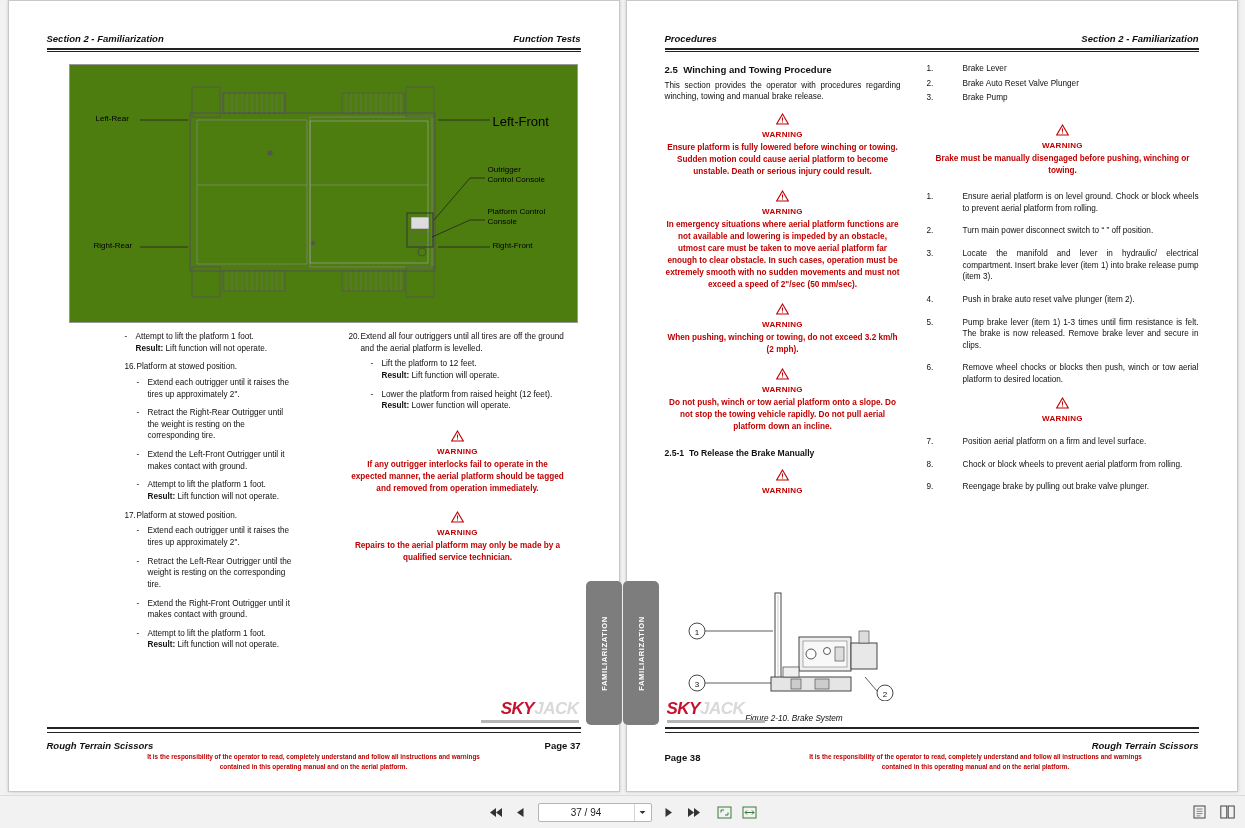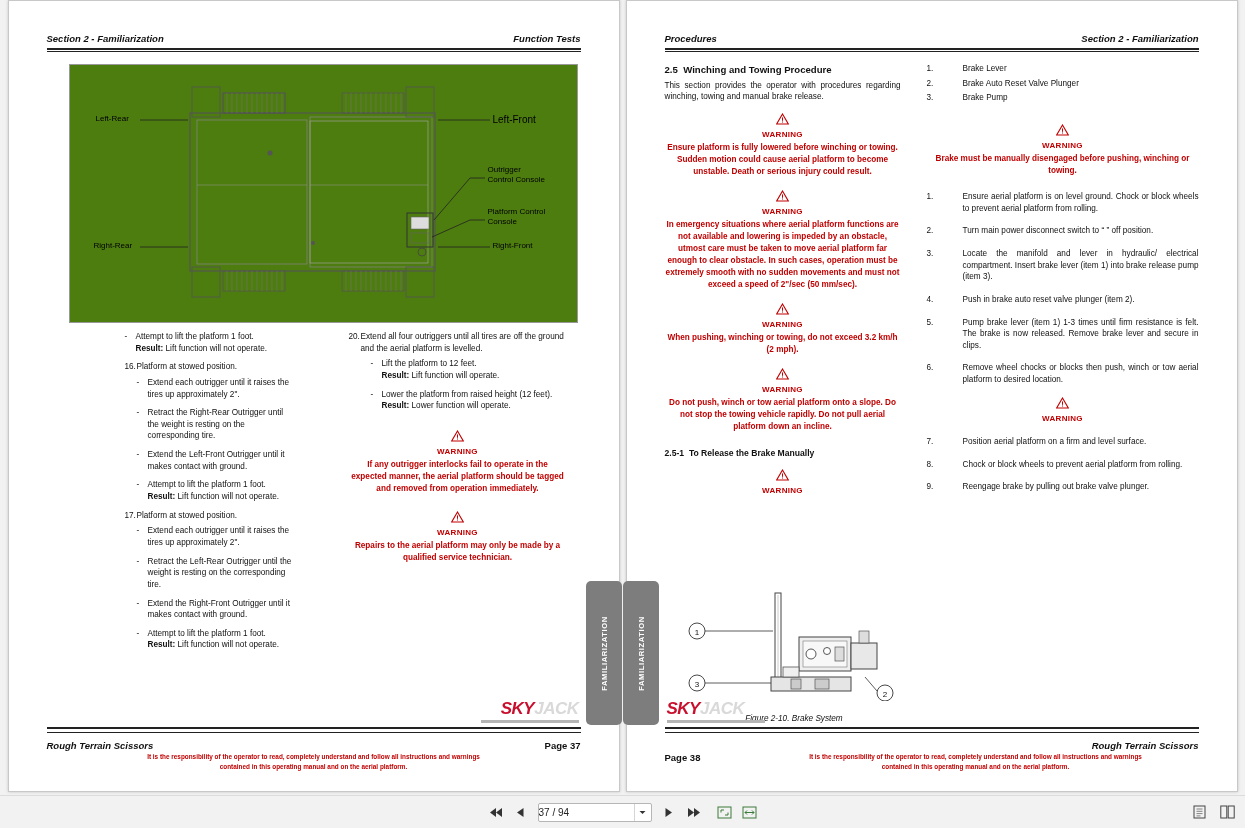--- a/index.html
+++ b/index.html
@@ -42,21 +42,21 @@
   .subhead{font-weight:bold;font-size:8.6px;color:#111;}
   .fignote{position:absolute;font-size:8.2px;font-style:italic;color:#111;text-align:center;}
   
   .tab{position:absolute;background:#7d7d7d;border-radius:5px;color:#fff;font-size:7.6px;font-weight:bold;letter-spacing:.6px;display:flex;align-items:center;justify-content:center;}
   .tab span{transform:rotate(-90deg);white-space:nowrap;}
   
   .toolbar{position:absolute;left:0;bottom:0;width:1245px;height:32px;background:#f2f2f2;border-top:1px solid #dcdcdc;display:flex;align-items:center;justify-content:center;}
   .tb-group{display:flex;align-items:center;gap:9px;}
   .tb-btn{width:16px;height:16px;display:flex;align-items:center;justify-content:center;color:#333;font-size:11px;cursor:pointer;}
   .pagebox{display:flex;align-items:center;border:1px solid #b6b6b6;background:#fff;height:17px;width:112px;border-radius:2px;font-size:10px;color:#222;}
-  .pagebox .val{flex:1;}
+  .pagebox .val{flex:1;text-align:center;}
   .pagebox .caret{width:16px;border-left:1px solid #d5d5d5;height:100%;display:flex;align-items:center;justify-content:center;font-size:7px;color:#444;}
   .tb-right{position:absolute;right:10px;display:flex;gap:12px;align-items:center;}
   svg{display:block;}
 </style>
 </head>
 <body>
 
 <div class="viewer">
   <div class="pages">
 
@@ -169,21 +169,21 @@
               <line x1="368" y1="55" x2="420" y2="55"></line>
               <line x1="368" y1="182" x2="420" y2="182"></line>
               <line x1="364" y1="155" x2="400" y2="113"></line>
               <line x1="400" y1="113" x2="415" y2="113"></line>
               <line x1="362" y1="172" x2="400" y2="155"></line>
               <line x1="400" y1="155" x2="415" y2="155"></line>
             </g>
           </svg>
           <div style="position:absolute;left:26px;top:49px;font-size:8px;">Left-Rear</div>
           <div style="position:absolute;left:24px;top:176px;font-size:8px;">Right-Rear</div>
-          <div style="position:absolute;left:423px;top:49px;font-size:10px;text-align:right;">Left-Front</div>
+          <div style="position:absolute;left:423px;top:49px;font-size:13px;text-align:right;">Left-Front</div>
           <div style="position:absolute;left:423px;top:176px;font-size:8px;">Right-Front</div>
           <div style="position:absolute;left:418px;top:100px;font-size:8px;line-height:1.3;white-space:pre-line;">Outrigger
 Control Console</div>
           <div style="position:absolute;left:418px;top:142px;font-size:8px;line-height:1.3;white-space:pre-line;">Platform Control
 Console</div>
         </div>
 
         <div class="col" style="left:116px;top:330px;width:172px;">
           <div class="sub">
             <span class="dash">-</span>

